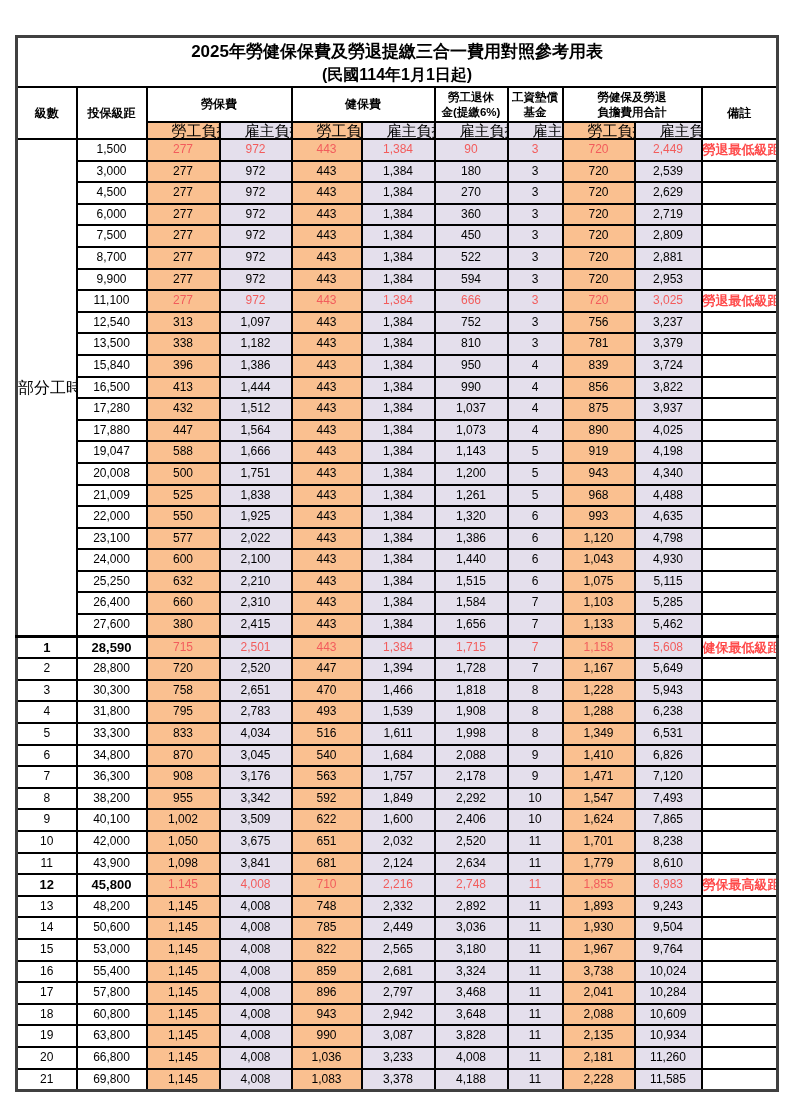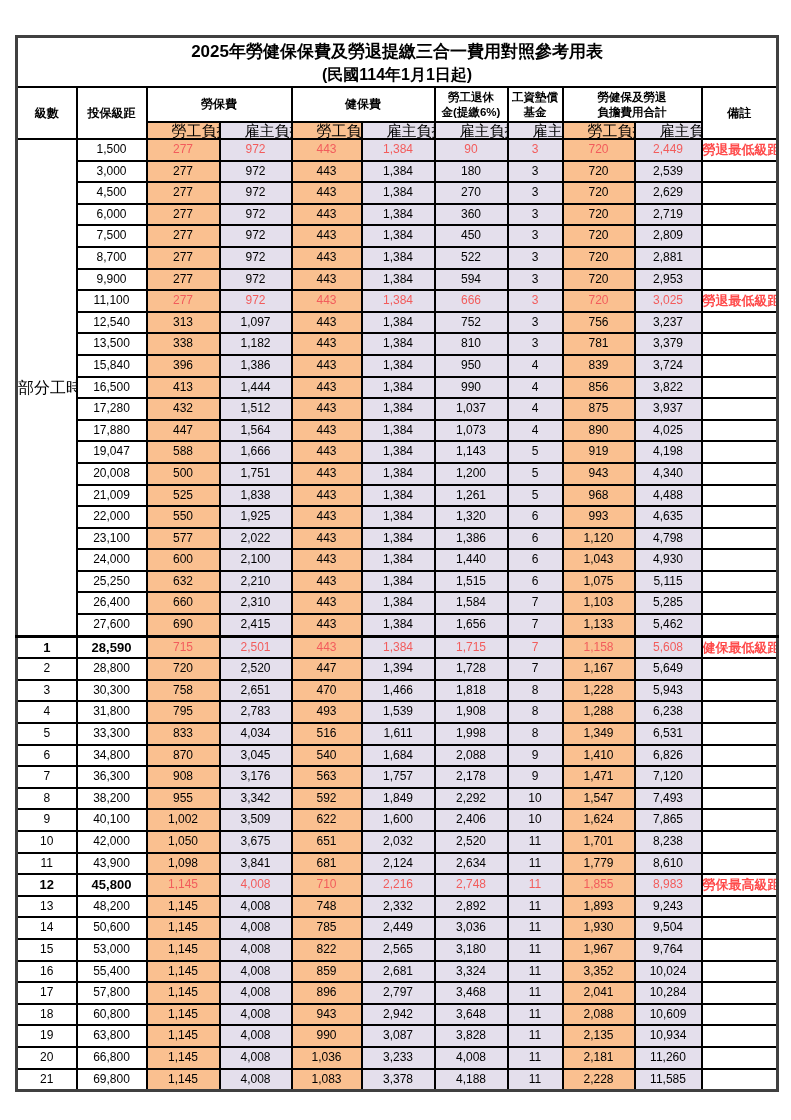--- a/index.html
+++ b/index.html
@@ -358,21 +358,21 @@
           <td class="oc val">443</td>
           <td class="lc val">1,384</td>
           <td class="lc val">1,584</td>
           <td class="lc val">7</td>
           <td class="oc val">1,103</td>
           <td class="lc val">5,285</td>
           <td class="wc note-cell"></td>
         </tr>
         <tr>
           <td class="wc brk">27,600</td>
-          <td class="oc val">690</td>
+          <td class="oc val">380</td>
           <td class="lc val">2,415</td>
           <td class="oc val">443</td>
           <td class="lc val">1,384</td>
           <td class="lc val">1,656</td>
           <td class="lc val">7</td>
           <td class="oc val">1,133</td>
           <td class="lc val">5,462</td>
           <td class="wc note-cell"></td>
         </tr>
         <tr class="red-row bold-row thick-top">
@@ -572,21 +572,21 @@
         </tr>
         <tr>
           <td class="wc lvl">16</td>
           <td class="wc brk">55,400</td>
           <td class="oc val">1,145</td>
           <td class="lc val">4,008</td>
           <td class="oc val">859</td>
           <td class="lc val">2,681</td>
           <td class="lc val">3,324</td>
           <td class="lc val">11</td>
-          <td class="oc val">3,352</td>
+          <td class="oc val">3,738</td>
           <td class="lc val">10,024</td>
           <td class="wc note-cell"></td>
         </tr>
         <tr>
           <td class="wc lvl">17</td>
           <td class="wc brk">57,800</td>
           <td class="oc val">1,145</td>
           <td class="lc val">4,008</td>
           <td class="oc val">896</td>
           <td class="lc val">2,797</td>

